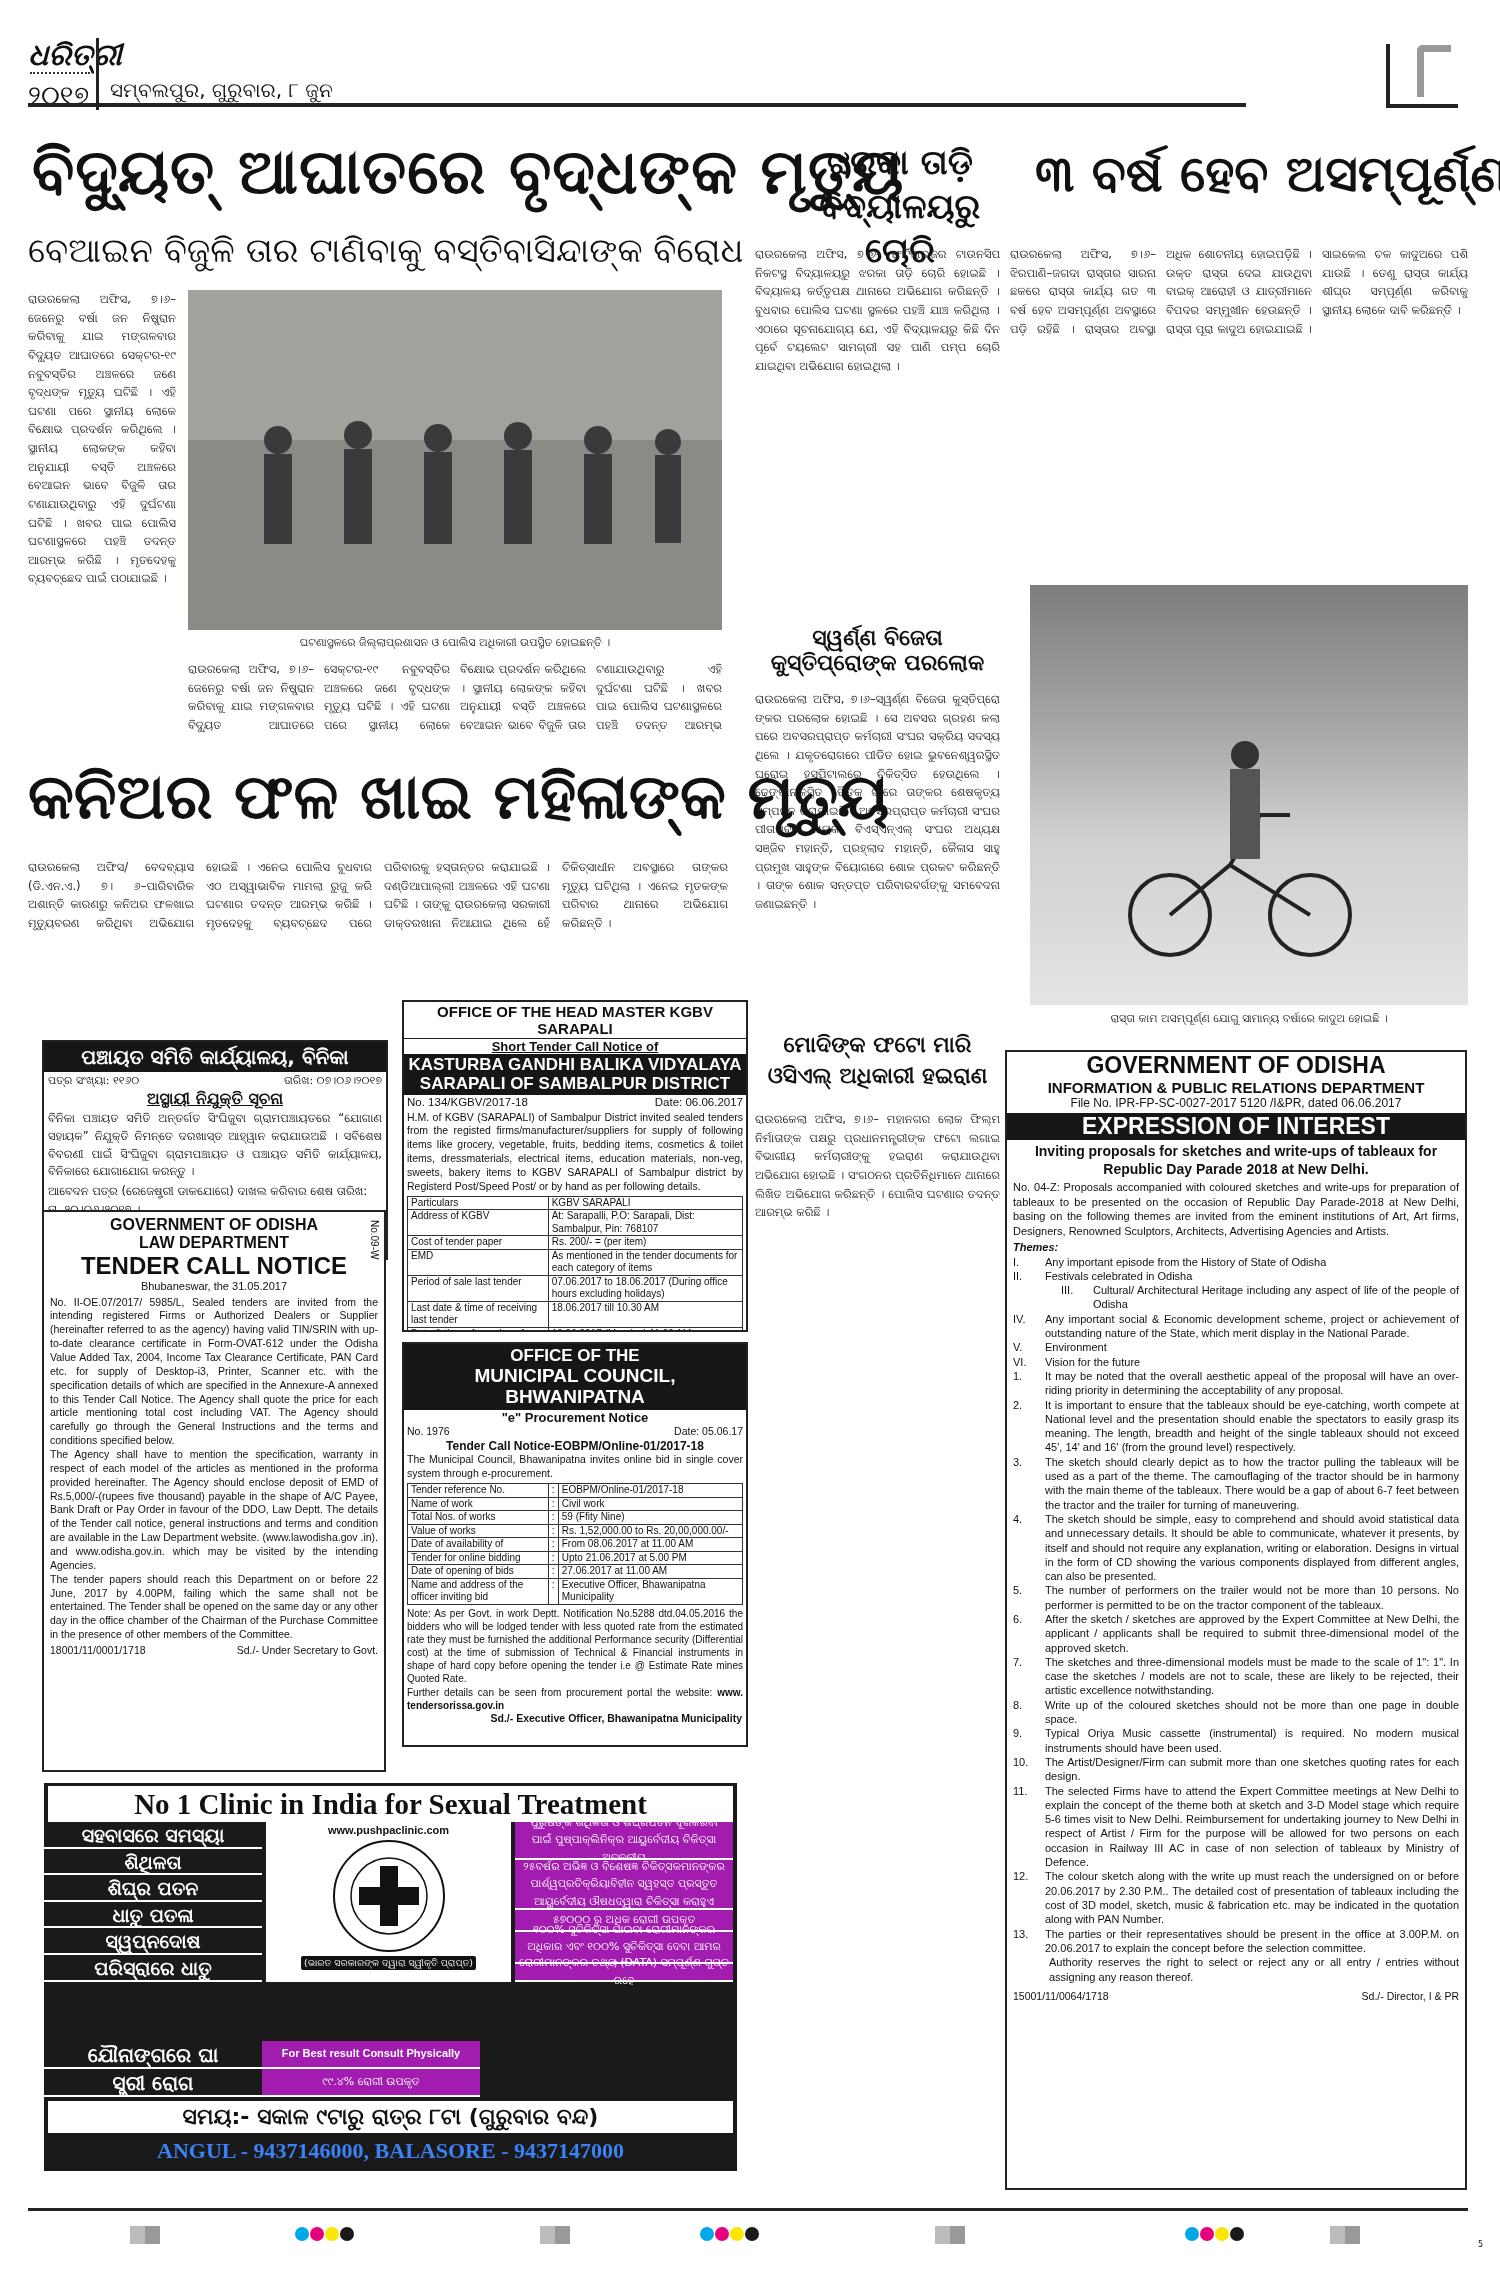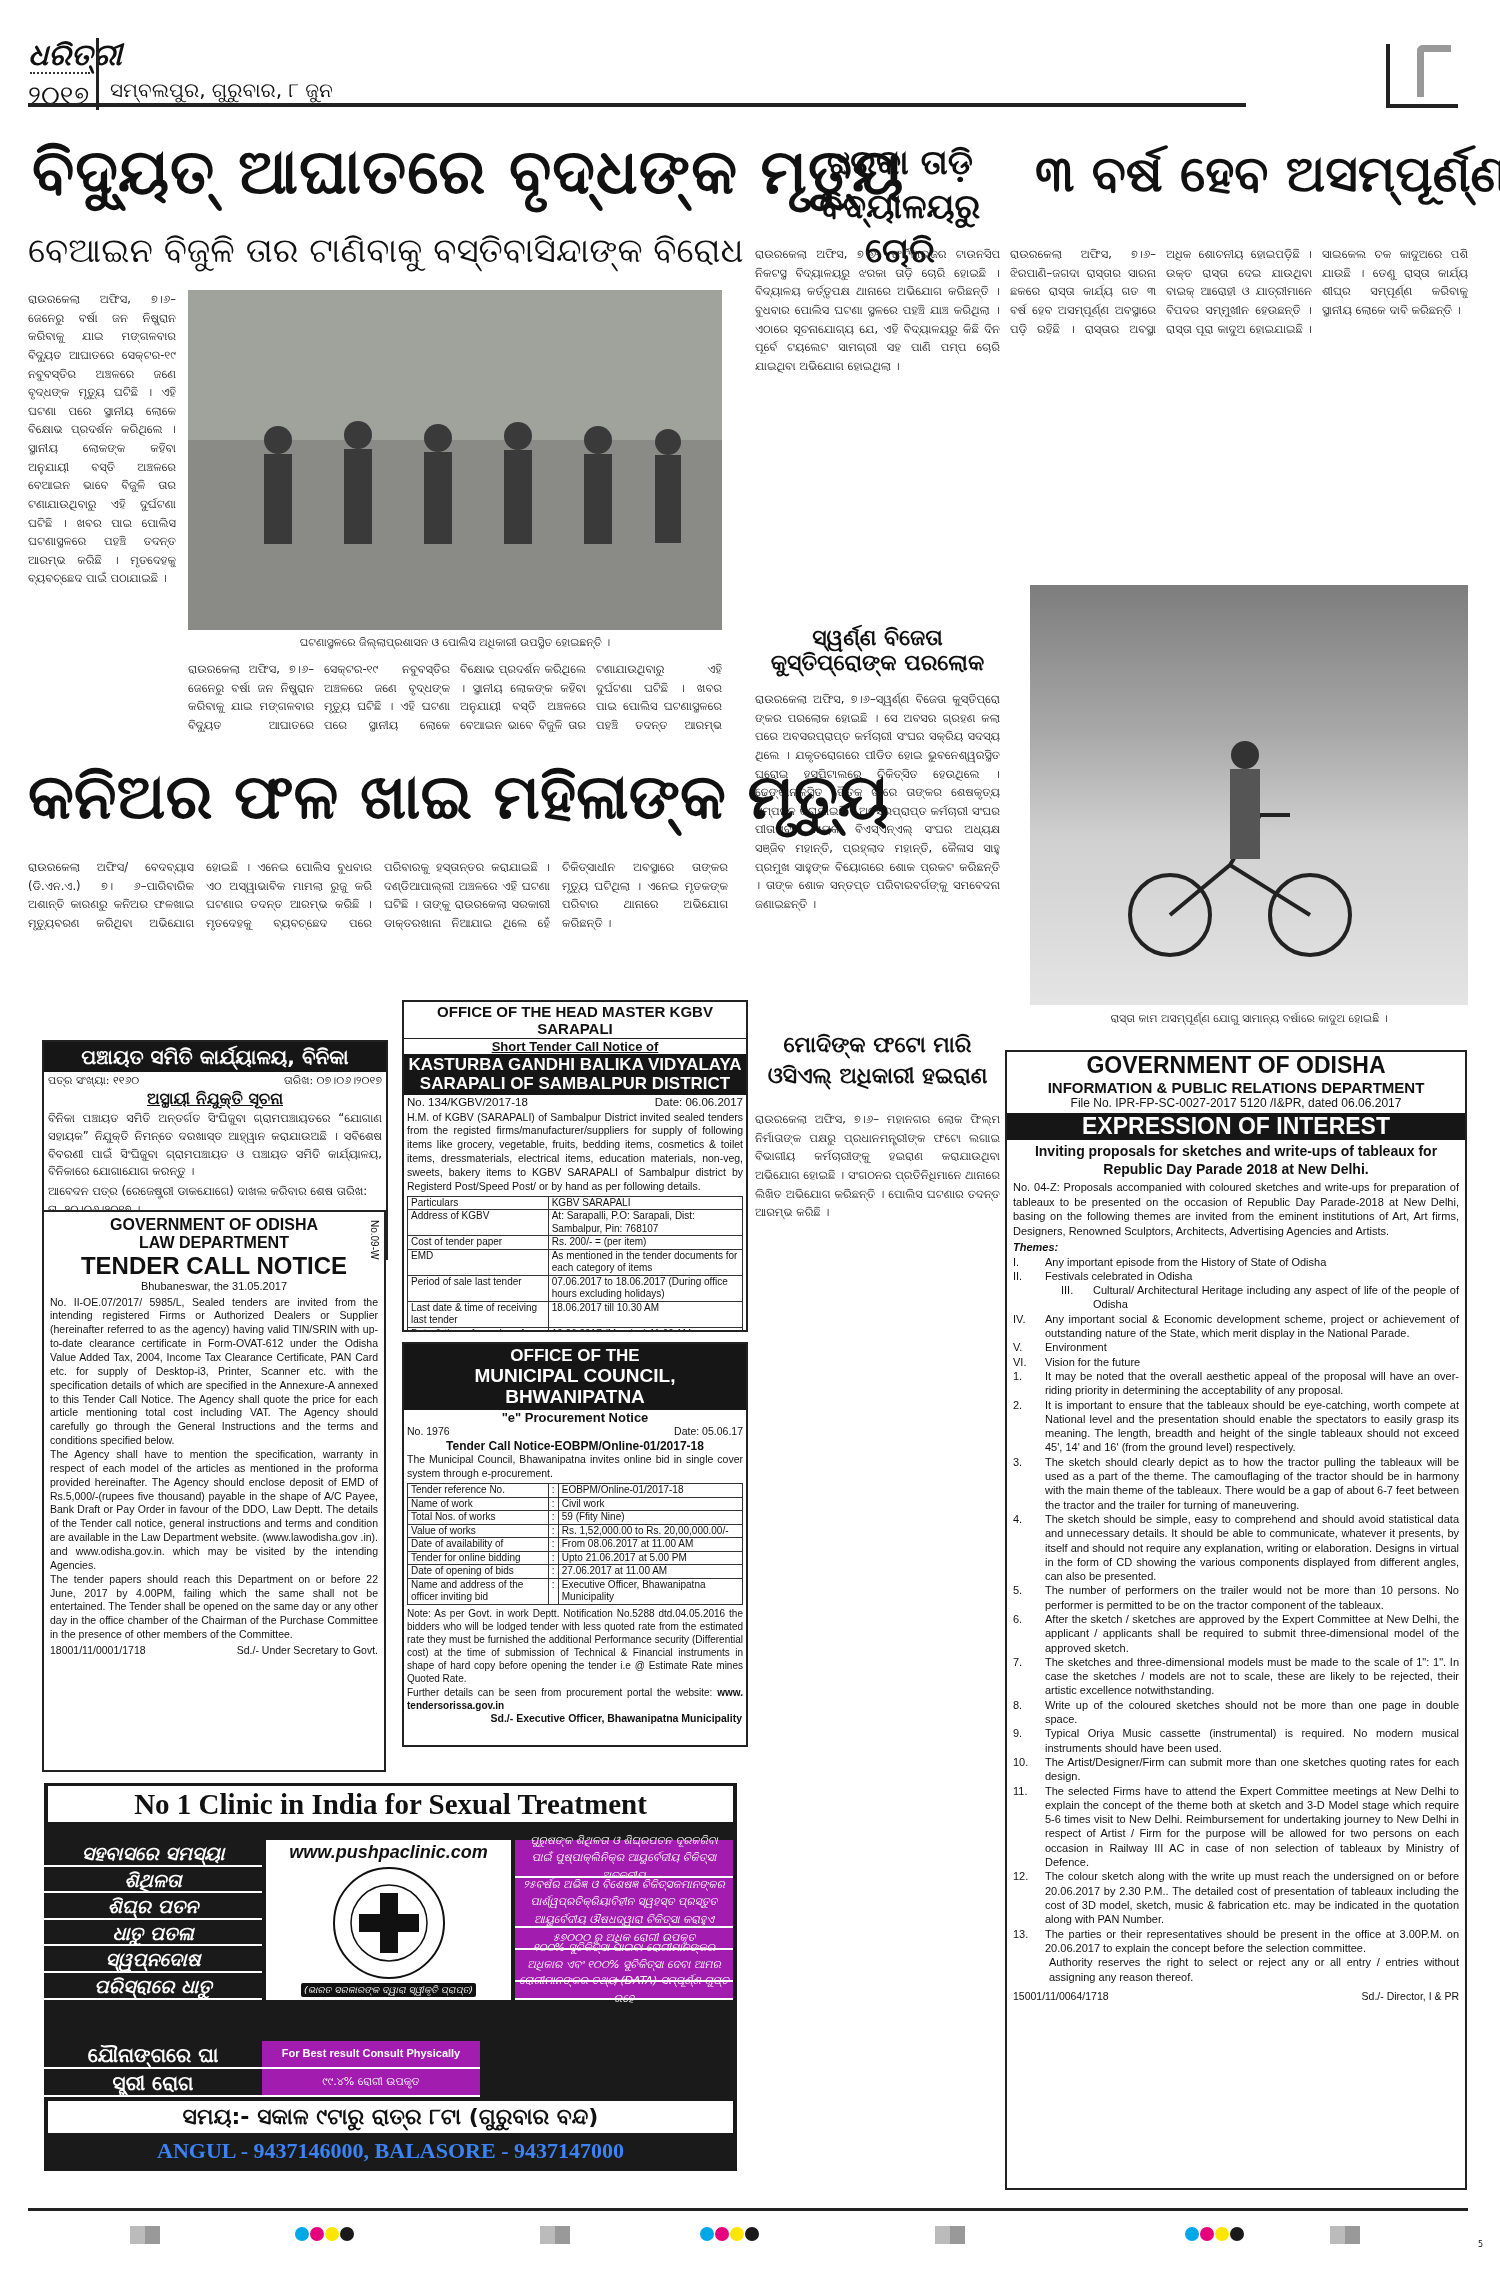--- a/index.html
+++ b/index.html
@@ -348,31 +348,31 @@
     </div>
   <div class="ntc-text" style="padding:0 6px 0 42px;font-size:11px;">Authority reserves the right to select or reject any or all entry / entries without assigning any reason thereof.</div>
   <div style="display:flex;justify-content:space-between;font-family:'Liberation Sans',sans-serif;font-size:10.5px;padding:6px 6px 0 6px;">
     <span>15001/11/0064/1718</span>
     <span>Sd./- Director, I &amp; PR</span>
   </div>
 </div>
 
 <div class="abs clinic">
   <div class="clinic-title">No 1 Clinic in India for Sexual Treatment</div>
-  <div style="display:flex;margin-top:18px;height:160px;font-style:italic;">
+  <div style="display:flex;margin-top:0;height:160px;">
     <div id="clinic-left" style="width:218px;">
         <div class="clinic-left-item" style="height: 26.6px; line-height: 26.6px; font-size: 19px;">ସହବାସରେ ସମସ୍ୟା</div>
         <div class="clinic-left-item" style="height: 26.6px; line-height: 26.6px; font-size: 19px;">ଶିଥିଳତା</div>
         <div class="clinic-left-item" style="height: 26.6px; line-height: 26.6px; font-size: 19px;">ଶିଘ୍ର ପତନ</div>
         <div class="clinic-left-item" style="height: 26.6px; line-height: 26.6px; font-size: 19px;">ଧାତୁ ପତଳା</div>
         <div class="clinic-left-item" style="height: 26.6px; line-height: 26.6px; font-size: 19px;">ସ୍ୱପ୍ନଦୋଷ</div>
         <div class="clinic-left-item" style="height: 26.6px; line-height: 26.6px; font-size: 19px;">ପରିସ୍ରାରେ ଧାତୁ</div>
       </div>
     <div style="width:245px;background:#fff;margin:0 4px;display:flex;flex-direction:column;align-items:center;">
-      <div style="font-family:'Liberation Sans',sans-serif;font-weight:bold;font-size:18px;margin-top:2px;">www.pushpaclinic.com</div>
+      <div style="font-family:'Liberation Sans',sans-serif;font-weight:bold;font-size:11px;margin-top:2px;">www.pushpaclinic.com</div>
       <svg width="130" height="120" viewBox="0 0 130 120">
         <circle cx="65" cy="60" r="55" fill="none" stroke="#111" stroke-width="2"></circle>
         <circle cx="65" cy="60" r="38" fill="none" stroke="#111" stroke-width="1.5"></circle>
         <rect x="56" y="30" width="18" height="60" fill="#111"></rect>
         <rect x="35" y="51" width="60" height="18" fill="#111"></rect>
       </svg>
       <div style="font-size:9.5px;background:#111;color:#fff;padding:1px 3px;border-radius:2px;">(ଭାରତ ସରକାରଙ୍କ ଦ୍ୱାରା ସ୍ୱୀକୃତି ପ୍ରାପ୍ତ)</div>
     </div>
     <div id="clinic-right" style="width:218px;display:flex;flex-direction:column;">
         <div class="clinic-right-item" style="height: 38px;">ପୁରୁଷଙ୍କ ଶିଥିଳତା ଓ ଶିଘ୍ରପତନ ଦୂରକରିବା ପାଇଁ ପୁଷ୍ପାକ୍ଲିନିକ୍‌ର ଆୟୁର୍ବେଦୀୟ ଚିକିତ୍ସା ଅତୁଳନୀୟ</div>

